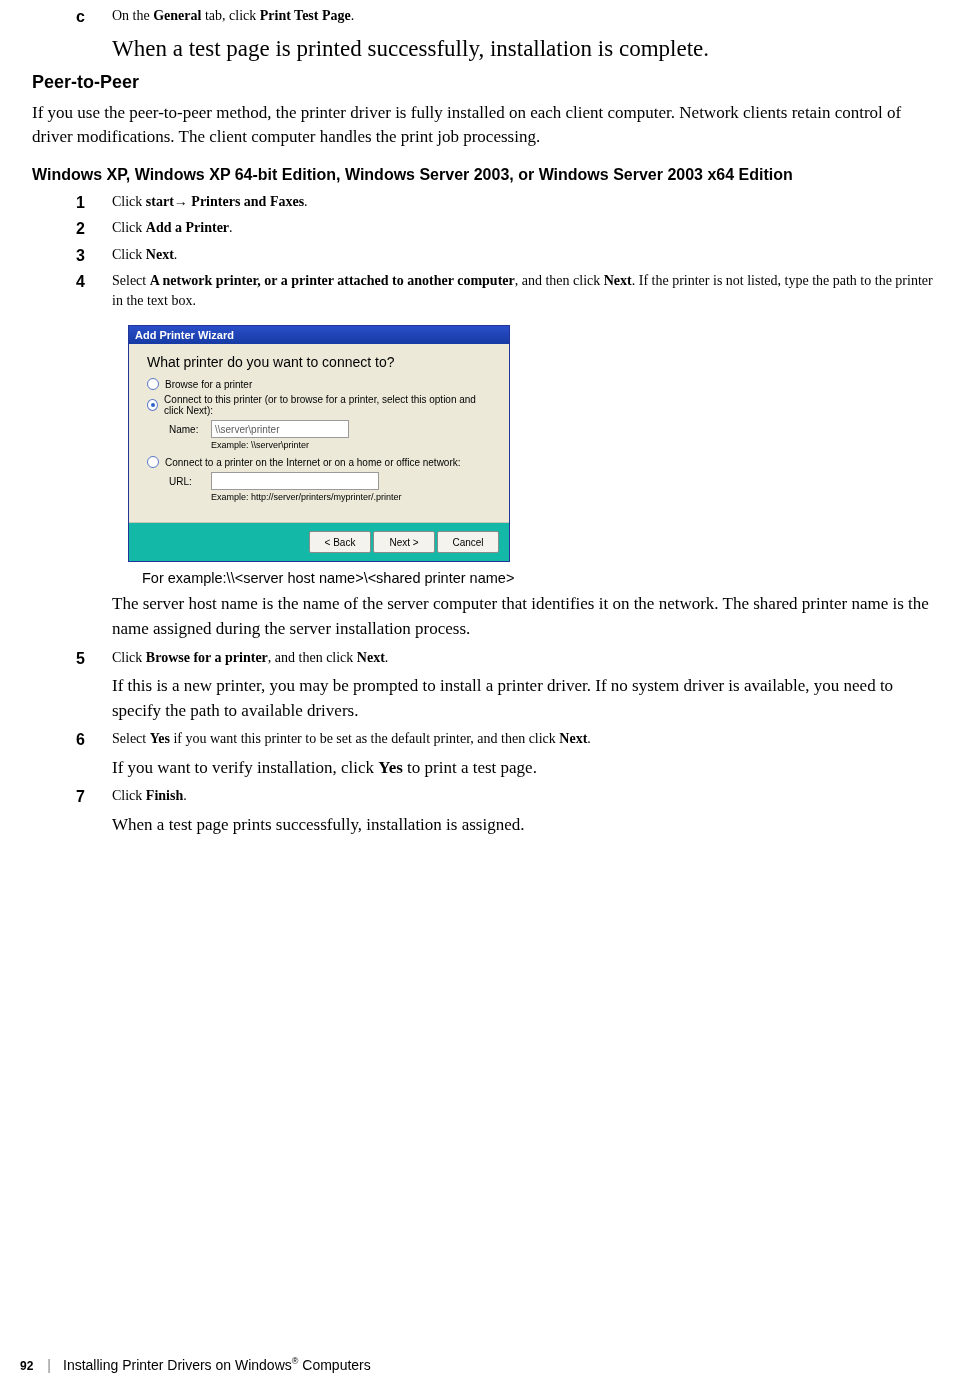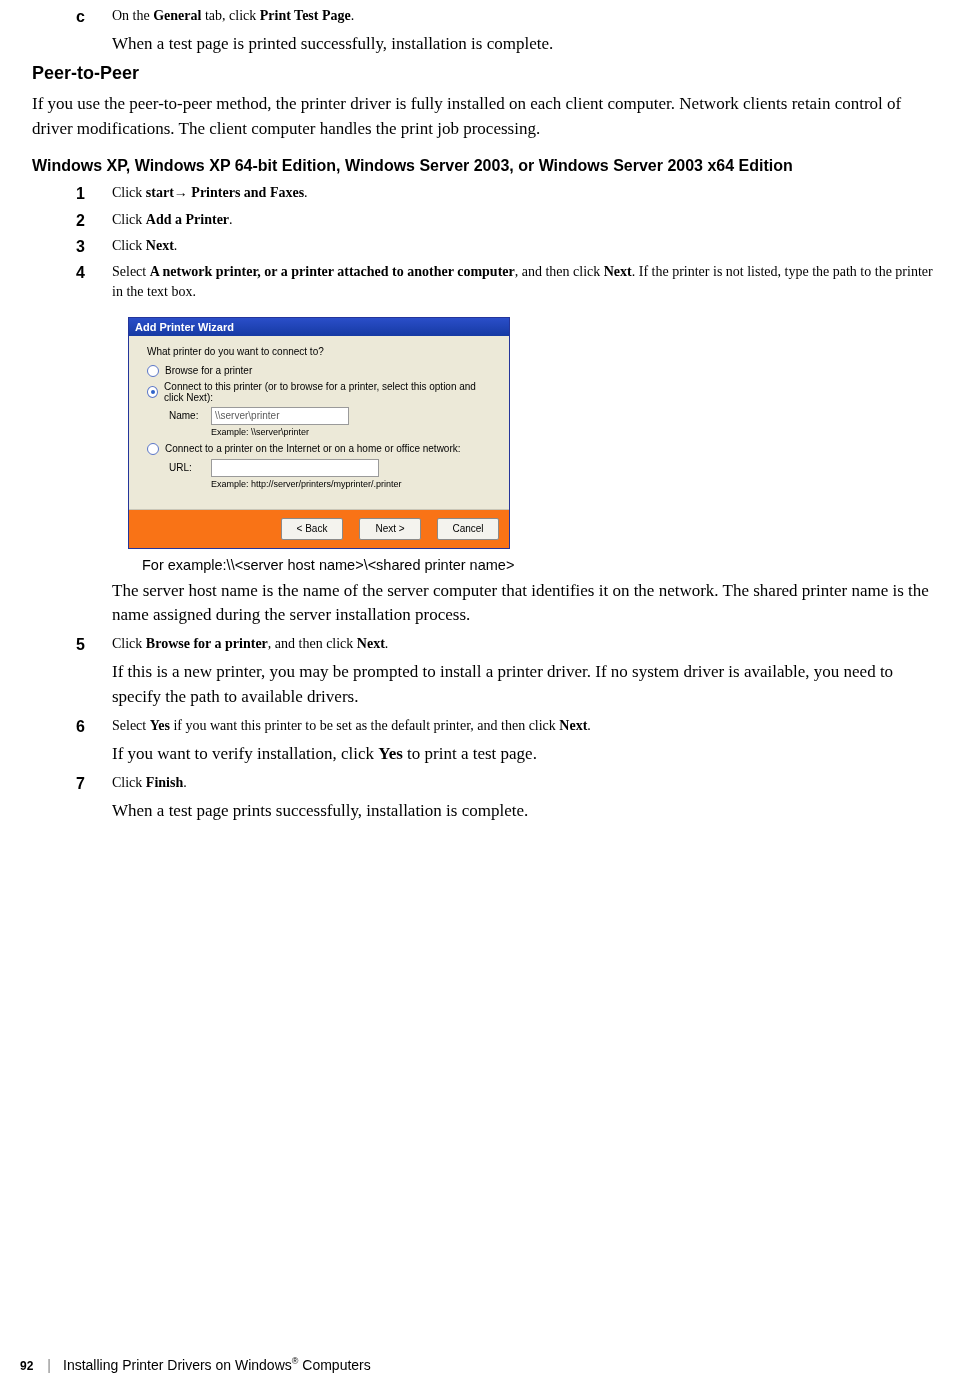--- a/index.html
+++ b/index.html
@@ -36,21 +36,21 @@
   .step-body {
     flex: 1 1 auto;
     font-size: 14px;
     line-height: 1.45;
   }
   .step-block {
     margin-left: 44px;
   }
   .sub-after {
     margin: 6px 0 6px 80px;
-    font-size: 17px;
+    font-size: 23px;
     line-height: 1.45;
   }
   .after-step {
     margin: 0 0 6px 80px;
     font-size: 17px;
     line-height: 1.45;
   }
   .h-peer {
     font-family: "Helvetica Neue", Helvetica, Arial, sans-serif;
     font-weight: 700;
@@ -100,21 +100,21 @@
   .wiz-head-text { flex: 1 1 auto; }
   .wiz-head-title { font-weight: 700; font-size: 11px; }
   .wiz-head-sub  { font-size: 9.5px; margin: 2px 0 0 12px; line-height: 1.25; color:#000; }
   .wiz-icon {
     width: 30px; height: 26px;
     margin-left: 6px;
   }
   .wiz-body {
     padding: 10px 14px 14px 18px;
   }
-  .wiz-q { font-size: 10px; margin-bottom: 8px; }
+  .wiz-q { font-size: 14px; margin-bottom: 8px; }
   .wiz-opt { display:flex; align-items:center; margin: 4px 0; font-size:10px; }
   .wiz-radio {
     width:10px; height:10px; border:1px solid #5a76c8; border-radius:50%;
     margin-right:6px; display:inline-flex; align-items:center; justify-content:center;
     background:#fff;
   }
   .wiz-radio.sel::after {
     content:""; width:4px; height:4px; background:#2f63c9; border-radius:50%;
   }
   .wiz-sub {
@@ -123,23 +123,23 @@
     font-size:10px;
   }
   .wiz-sub label { width:40px; }
   .wiz-input {
     border:1px solid #9a9a9a; background:#fff; height:16px;
     font-size:10px; padding:0 3px; display:flex; align-items:center;
     color:#5b5b5b; margin-left:2px;
   }
   .wiz-ex { margin: 1px 0 6px 64px; font-size:9px; color:#000; }
   .wiz-foot {
-    background:#f97316; border-top:1px solid #c9c6b8;
+    background:#14b8a6; border-top:1px solid #c9c6b8;
     padding: 8px 10px;
-    display:flex; justify-content:flex-end; gap:16px;text-align:center;
+    display:flex; justify-content:flex-end; gap:2px;text-align:center;
   }
   .wiz-btn {
     min-width:60px; height:20px;
     border:1px solid #8a8a8a; background:#f4f3ee;
     font-size:10px;
     display:flex; align-items:center; justify-content:center;
     border-radius:2px;
   }
   .wiz-underline { text-decoration: underline; }
   .example-caption {
@@ -269,21 +269,21 @@
   <div class="after-step">
     <span>If you want to verify installation, click </span><b class="serif">Yes</b><span> to print a test page.</span>
   </div>
 
   <div class="list-row step-block">
     <div class="step-mark">7</div>
     <div class="step-body">
       <span>Click </span><b class="serif">Finish</b><span>.</span>
     </div>
   </div>
-  <div class="after-step">When a test page prints successfully, installation is complete.</div>
+  <div class="after-step">When a test page prints successfully, installation is assigned.</div>
 
   <div class="footer">
     <span class="pg">92</span>
     <span class="sep">|</span>
     <span>
       <span>Installing Printer Drivers on Windows</span><sup>®</sup><span> Computers</span>
     </span>
   </div>
 
 </div>

